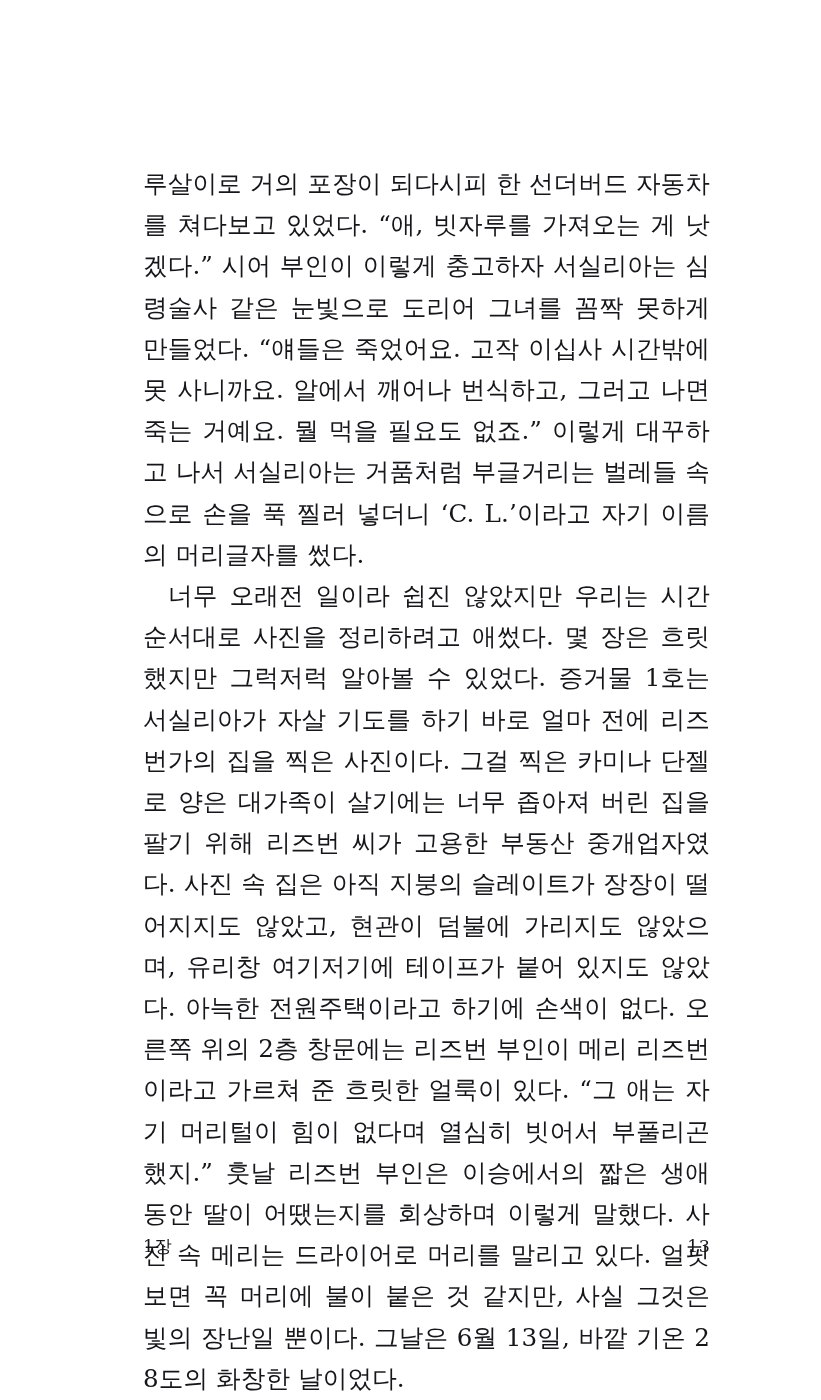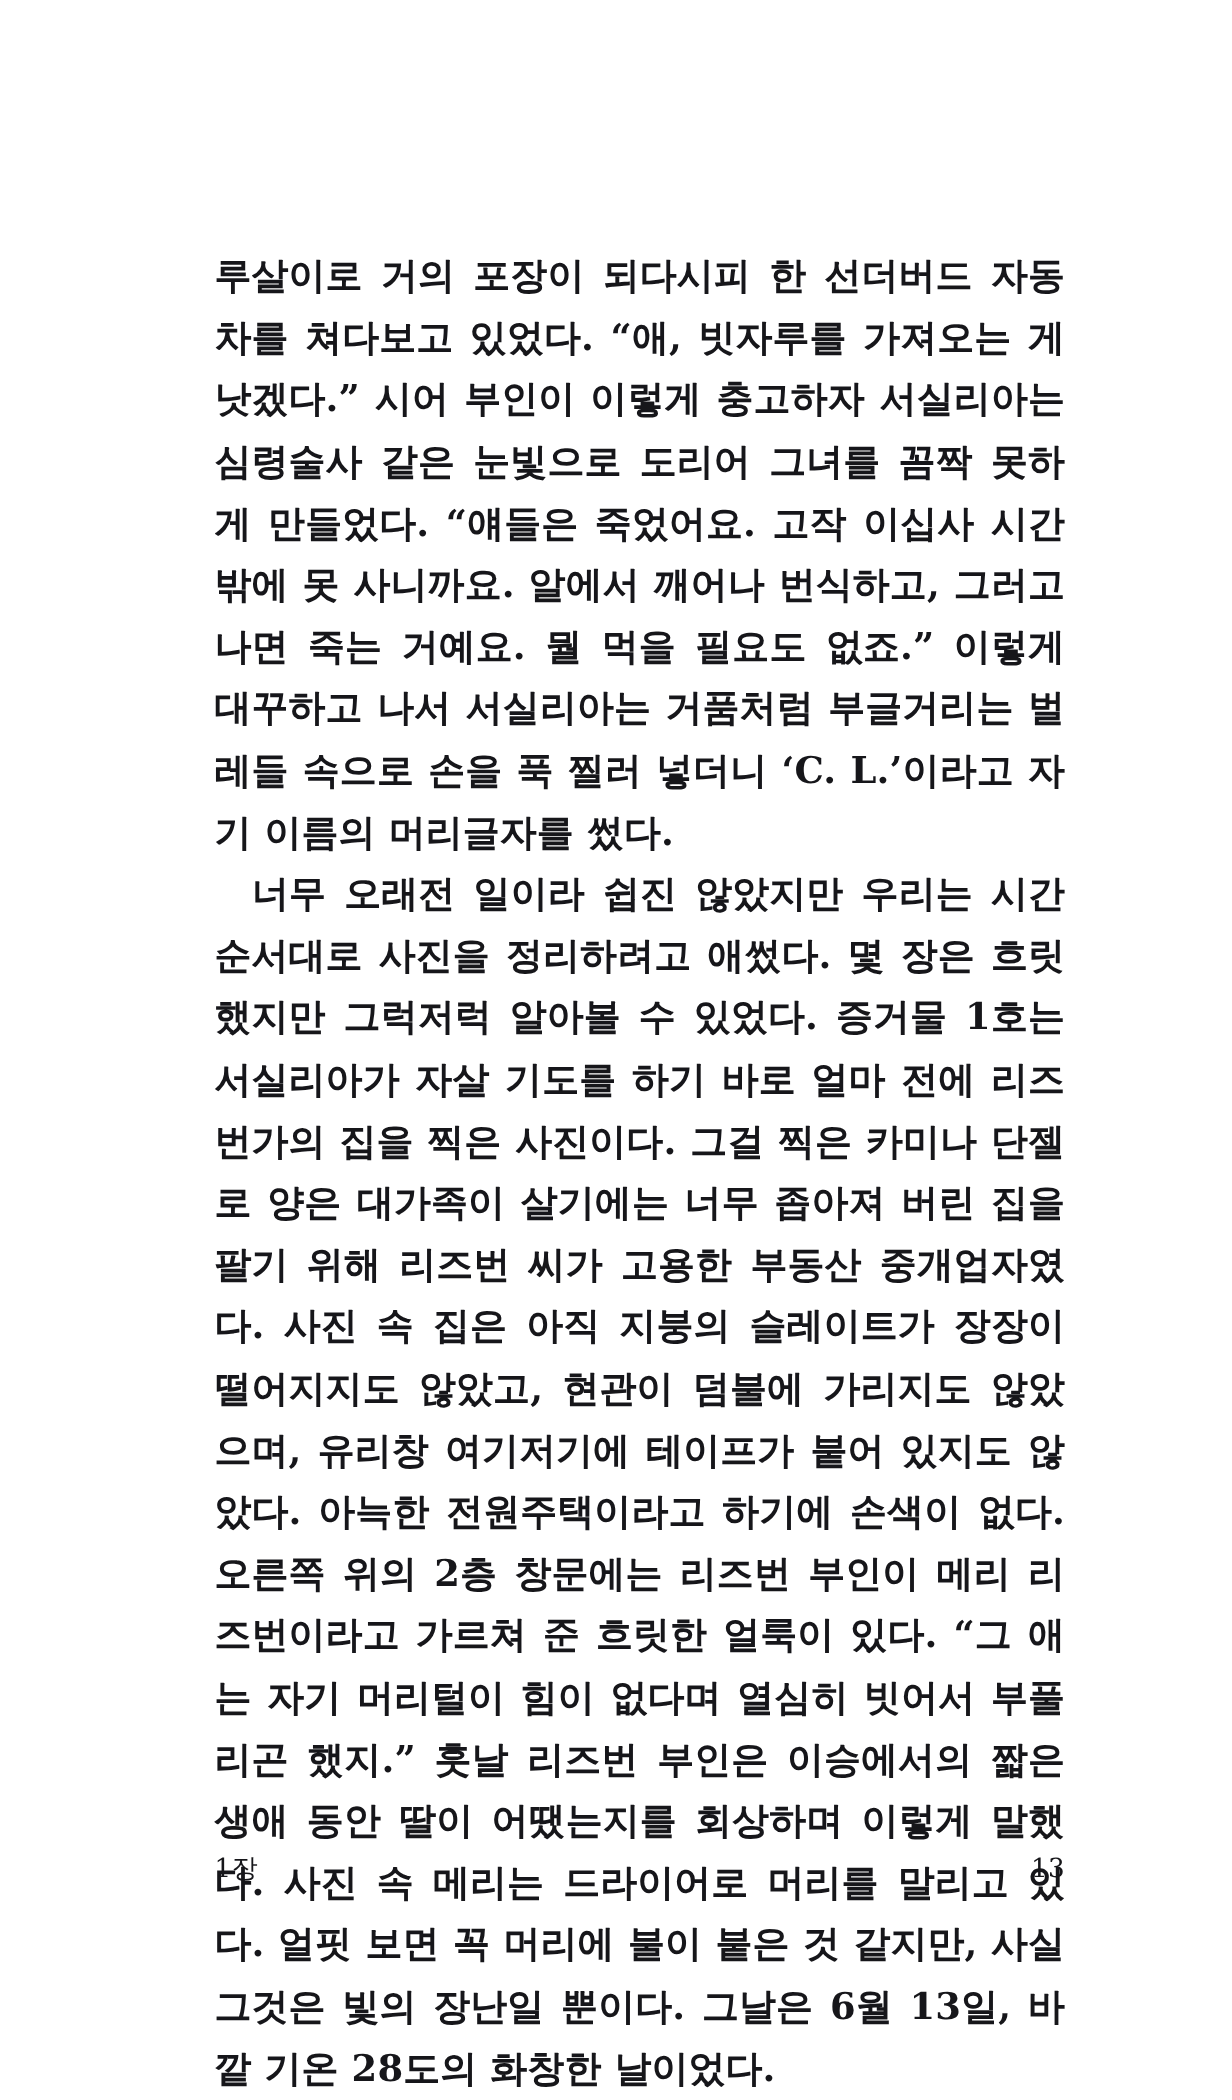--- a/index.html
+++ b/index.html
@@ -30,21 +30,21 @@
     margin: 0;
     padding: 0;
     font-size: 24.6px;
     line-height: 41.2px;
     color: #16161a;
     text-align: justify;
     text-justify: inter-character;
     text-align-last: left;
     word-break: break-all;
     letter-spacing: 0.1px;
-    font-weight: 700;
+    font-weight: 400;
   }
   .body-para.indented {
     text-indent: 25px;
   }
   .footer {
     position: absolute;
     left: 143px;
     top: 1236px;
     width: 567px;
     display: flex;

